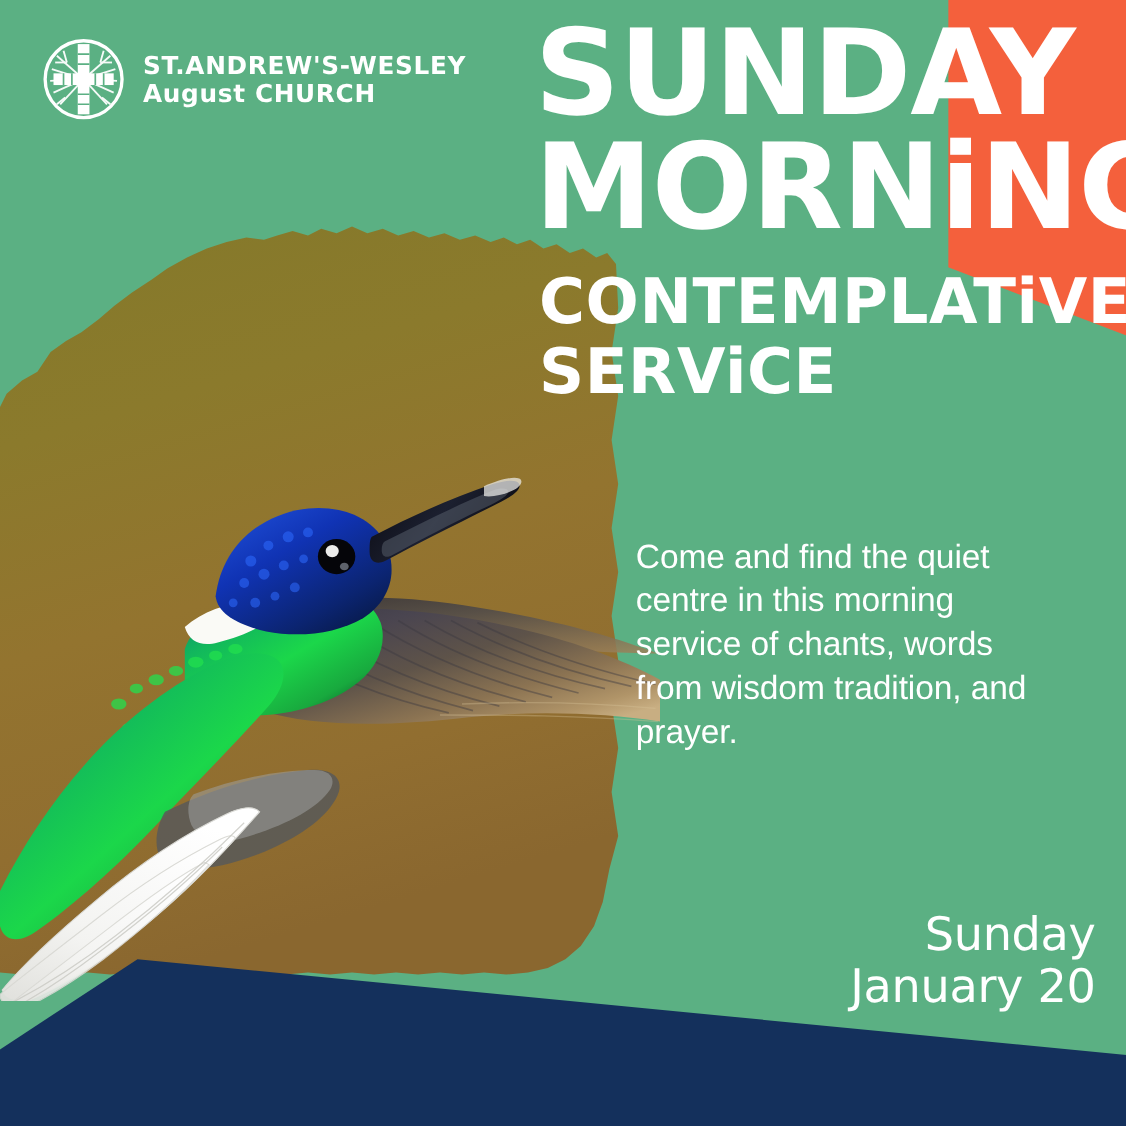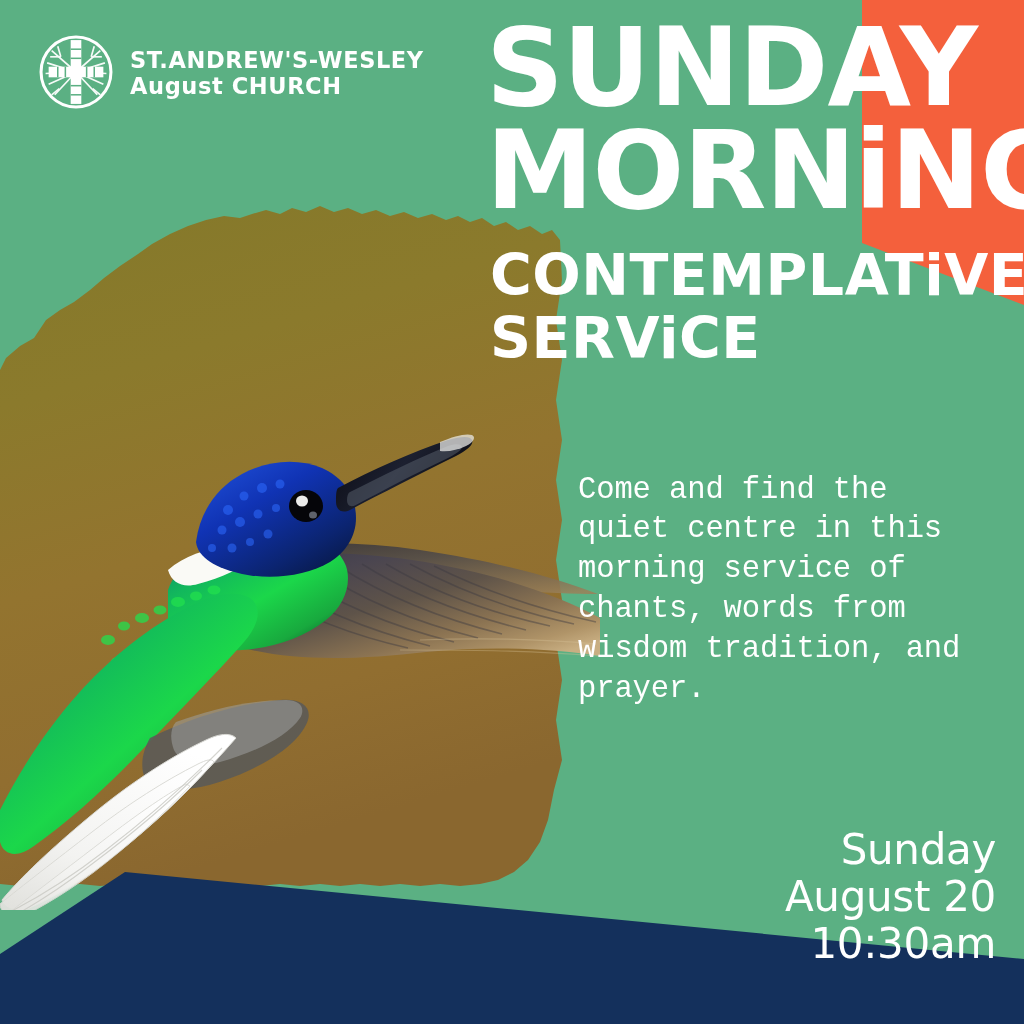--- a/index.html
+++ b/index.html
@@ -112,24 +112,24 @@
     white-space: nowrap;
     display: block;
     font-size: 57px;
   }
   .sub2 { margin-top: 8px; }
 
   
   .body-copy {
     position: absolute;
     left: 578px;
-    top: 440px;
+    top: 456px;
     width: 392px;
     color: #ffffff;
-    font-family: Liberation Mono, monospace;
+    font-family: Liberation Sans, sans-serif;
     font-size: 30.5px;
     font-weight: 400;
     line-height: 1.31;
     letter-spacing: -0.1px;
   }
 
   
   .date-block {
     position: absolute;
     right: 28px;
@@ -416,17 +416,16 @@
 
   <div class="subhead">
     <span class="subhead-line">CONTEMPLATiVE</span>
     <span class="subhead-line sub2">SERViCE</span>
   </div>
 
   <p class="body-copy">Come and find the quiet centre in this morning service of chants, words from wisdom tradition, and prayer.</p>
 
   <div class="date-block">
     <span class="date-line">Sunday</span>
-    <span class="date-line">August 20</span>
-    <span class="date-line">10:30am</span>
+    <span class="date-line">January 20</span>
   </div>
 
 </div>
 
 </body></html>

